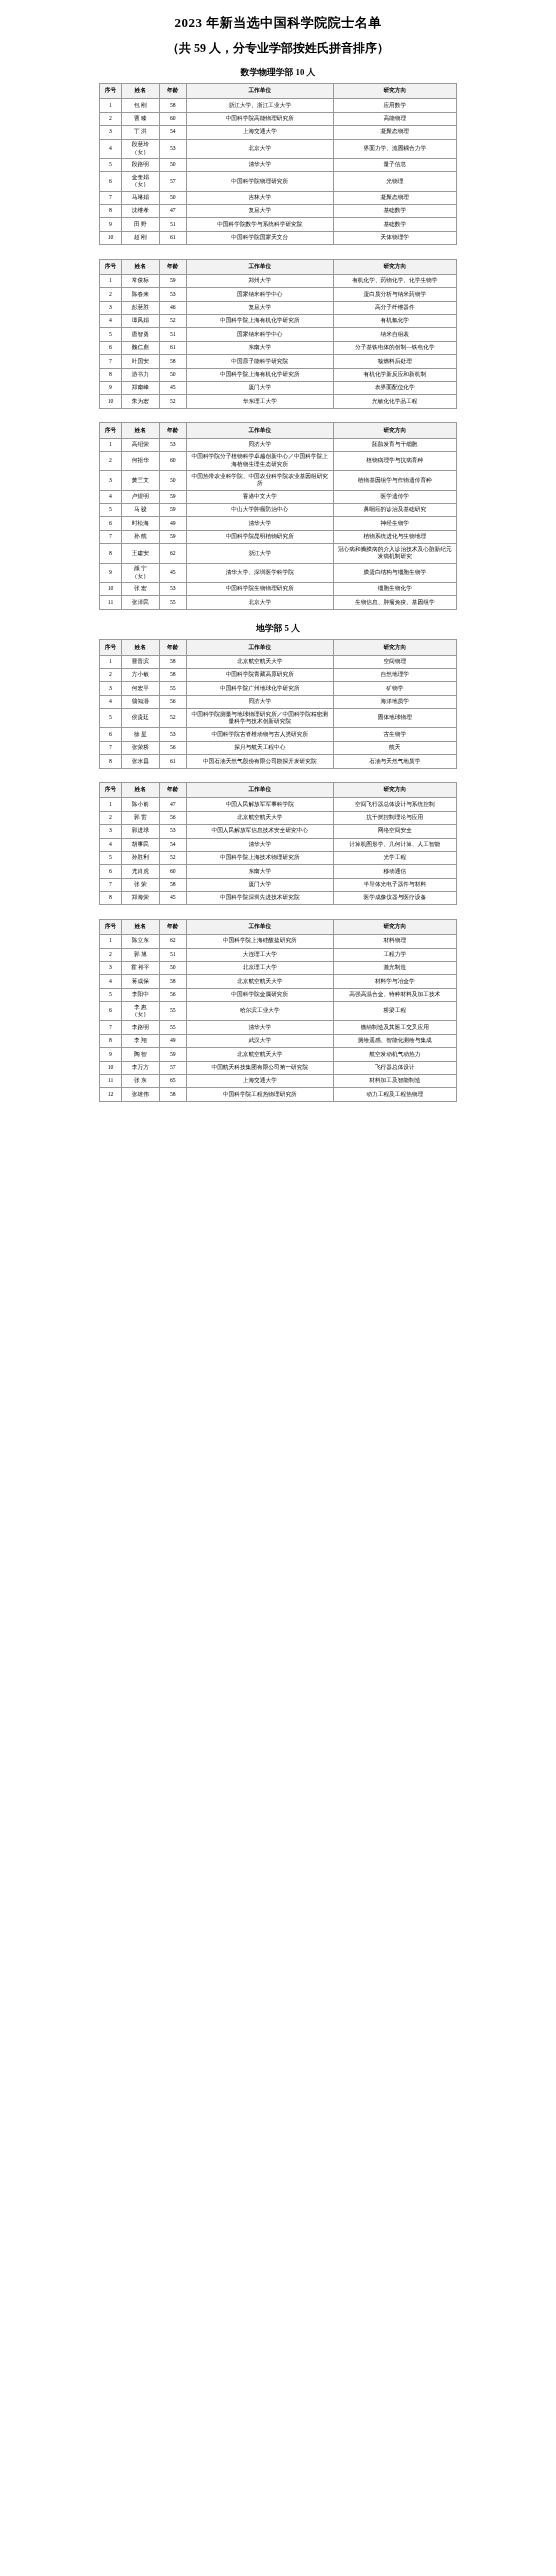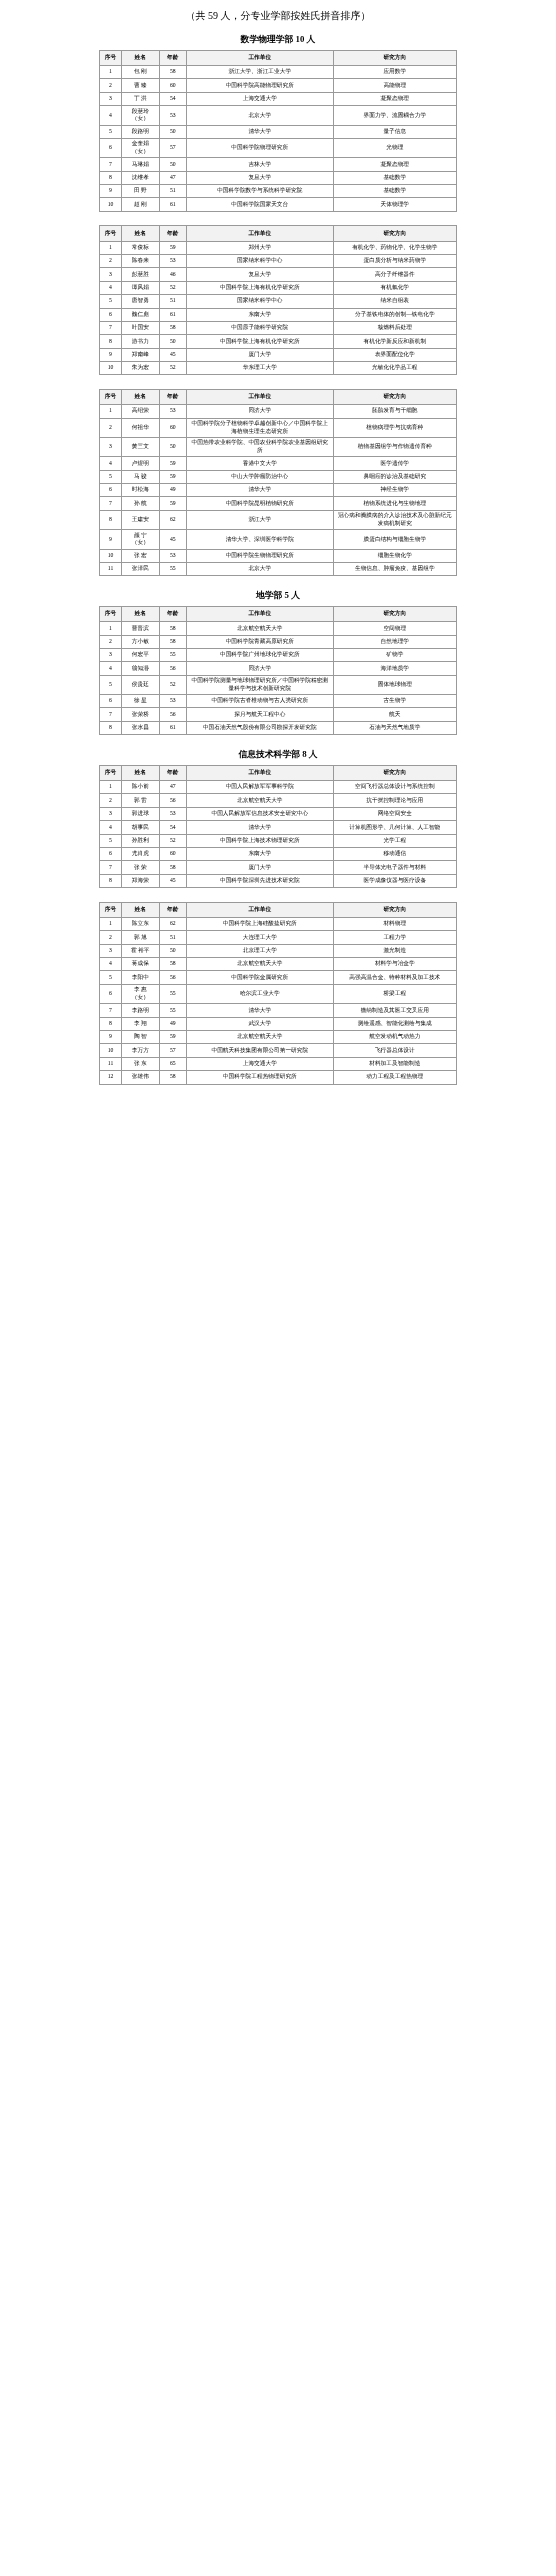--- a/index.html
+++ b/index.html
@@ -20,23 +20,24 @@
   .doc-title {
     text-align: center;
     font-size: 13px;
     font-weight: bold;
     letter-spacing: 0.5px;
     margin: 5.2px 0 7.2px 0;
     font-family: "Liberation Serif", "DejaVu Serif", serif;
   }
   .doc-subtitle {
     text-align: center;
-    font-size: 10px;
+    font-size: 12px;
     margin: 0 0 10.3px 0;
     color: #000;
+    font-weight: bold;
   }
   .section {
     margin: 0 0 13.4px 0;
   }
   .section-title {
     text-align: center;
     font-size: 8.8px;
     font-weight: bold;
     margin: 6.2px 0 4.1px 0;
   }
@@ -72,20 +73,21 @@
   td.age { font-size: 5.7px; }
   td.org { text-align: center; font-size: 5.7px; }
   td.field { text-align: center; font-size: 5.7px; }
   tr { height: 13.4px; }
 </style>
 </head>
 <body>
 
 <div class="page">
 
+  <div class="doc-title">2023 年新当选中国科学院院士名单</div>
   <div class="doc-subtitle">（共 59 人，分专业学部按姓氏拼音排序）</div>
 
   <div id="sections-root">
       <div class="section">
         <div class="section-title">数学物理学部 10 人</div>
         <table class="roster">
           <colgroup>
             <col class="c-idx">
             <col class="c-name">
             <col class="c-age">
@@ -439,21 +441,20 @@
               <td class="idx">8</td>
               <td class="name">张水昌</td>
               <td class="age">61</td>
               <td class="org">中国石油天然气股份有限公司勘探开发研究院</td>
               <td class="field">石油与天然气地质学</td>
             </tr>
           </tbody>
         </table>
       </div>
       <div class="section">
-        <div class="section-title">信息技术科学部 8 人</div>
         <table class="roster">
           <colgroup>
             <col class="c-idx">
             <col class="c-name">
             <col class="c-age">
             <col class="c-org">
             <col class="c-field">
           </colgroup>
           <thead>
             <tr>

